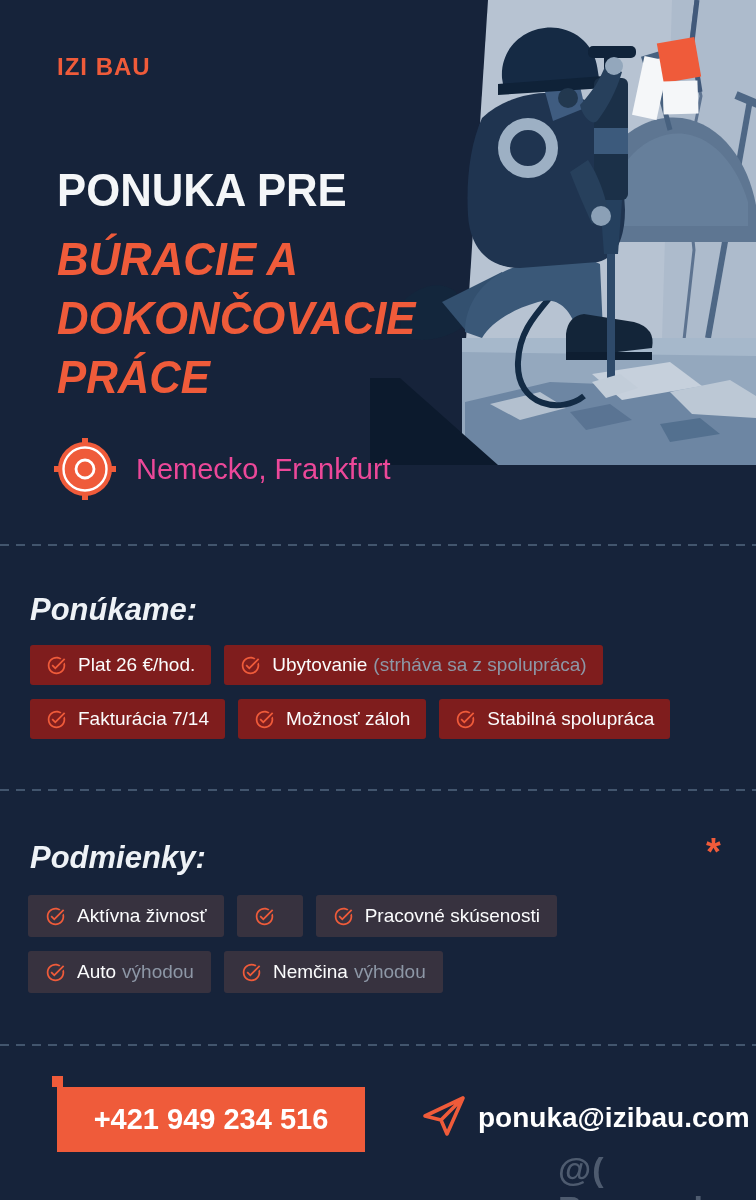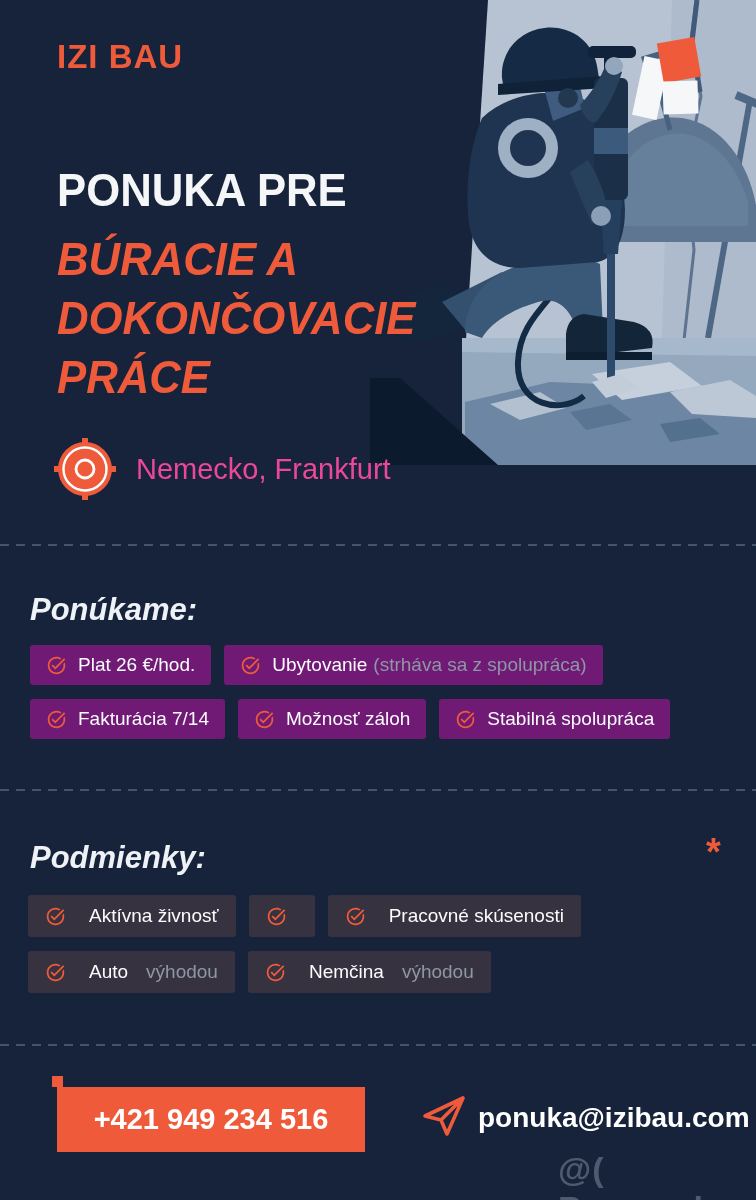--- a/index.html
+++ b/index.html
@@ -9,22 +9,22 @@
     background:#16233a;
     position:relative;
     overflow:hidden;
     color:#f3f6f9;
   }
   .canvas { position:absolute; inset:0; width:756px; height:1200px; }
 
   
   .photo-wrap { position:absolute; top:0; right:0; width:386px; height:465px; }
   .brand {
-    position:absolute; left:57px; top:38px;
-    color:#ef5b3a; font-size:33px; font-weight:bold; letter-spacing:1px;
+    position:absolute; left:57px; top:53px;
+    color:#ef5b3a; font-size:24px; font-weight:bold; letter-spacing:1px;
   }
   .logo-squares { position:absolute; left:636px; top:38px; width:70px; height:82px; }
   .logo-squares span { position:absolute; display:block; }
   .lg-bar   { left:2px;  top:20px; width:25px; height:60px; background:#f5f7f9; transform:rotate(12deg); }
   .lg-orng  { left:24px; top:2px;  width:38px; height:40px; background:#ef5b3a; transform:rotate(-10deg); }
   .lg-white { left:27px; top:43px; width:35px; height:33px; background:#f5f7f9; transform:rotate(-2deg); }
 
   .hero-title {
     position:absolute; left:57px; top:163px;
     font-size:46px; font-weight:bold; color:#f4f6f8;
@@ -62,25 +62,25 @@
     position:absolute; left:706px; top:831px;
     color:#ef5b3a; font-size:38px; font-weight:bold;
   }
   .chips {
     position:absolute; display:flex; flex-wrap:wrap; gap:14px 13px; align-content:flex-start;
   }
   .offer-chips { left:30px; top:645px; width:700px; }
   .cond-chips  { left:28px; top:895px; width:706px; }
   .chip {
     display:inline-flex; align-items:center;
-    background:#701a75; border-radius:3px;
+    background:#7f1d1d; border-radius:3px;
     padding:9px 16px; font-size:19px; color:#fbfcfd;
     white-space:nowrap;
   }
-  .cond-chips .chip { background:#37323f; padding:10px 17px;gap:12px; }
+  .cond-chips .chip { background:#37323f; padding:10px 17px; }
   .chip .check { width:21px; height:21px; margin-right:11px; flex:0 0 auto; display:inline-flex; }
   .chip .chip-muted { color:#8d97a6; margin-left:6px; }
 
   
   .phone-btn {
     position:absolute; left:57px; top:1087px; width:308px; height:65px;
     background:#ef5b3a; border:none; cursor:pointer;
     color:#ffffff; font-family:"Liberation Sans",sans-serif;
     font-size:29px; font-weight:bold;
     display:flex; align-items:center; justify-content:center;

